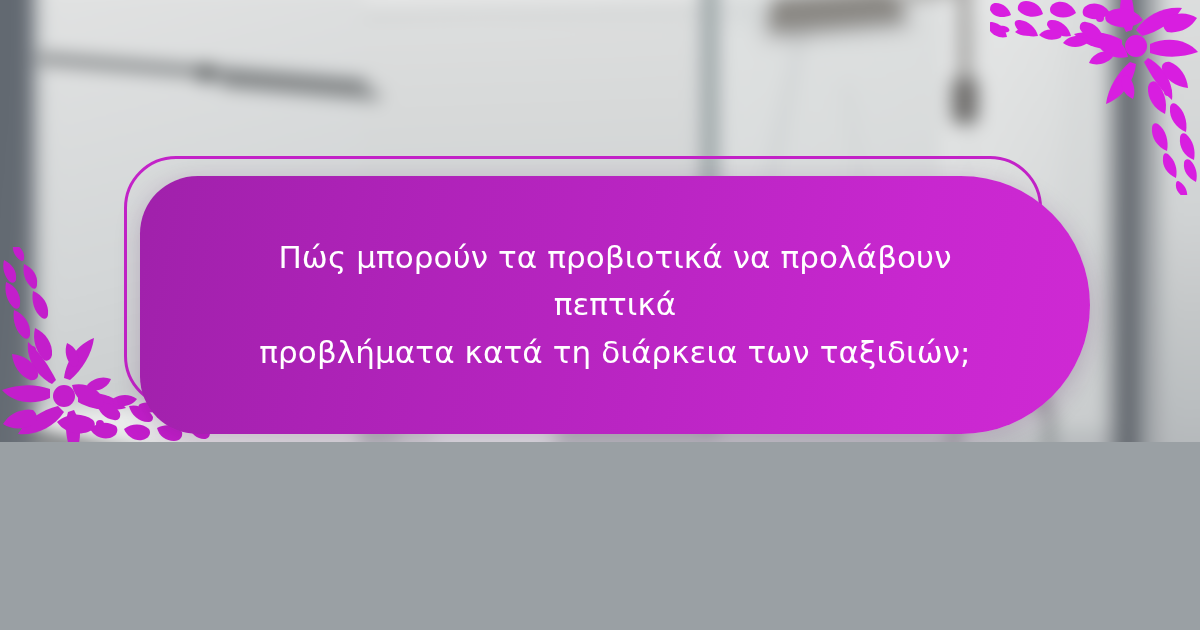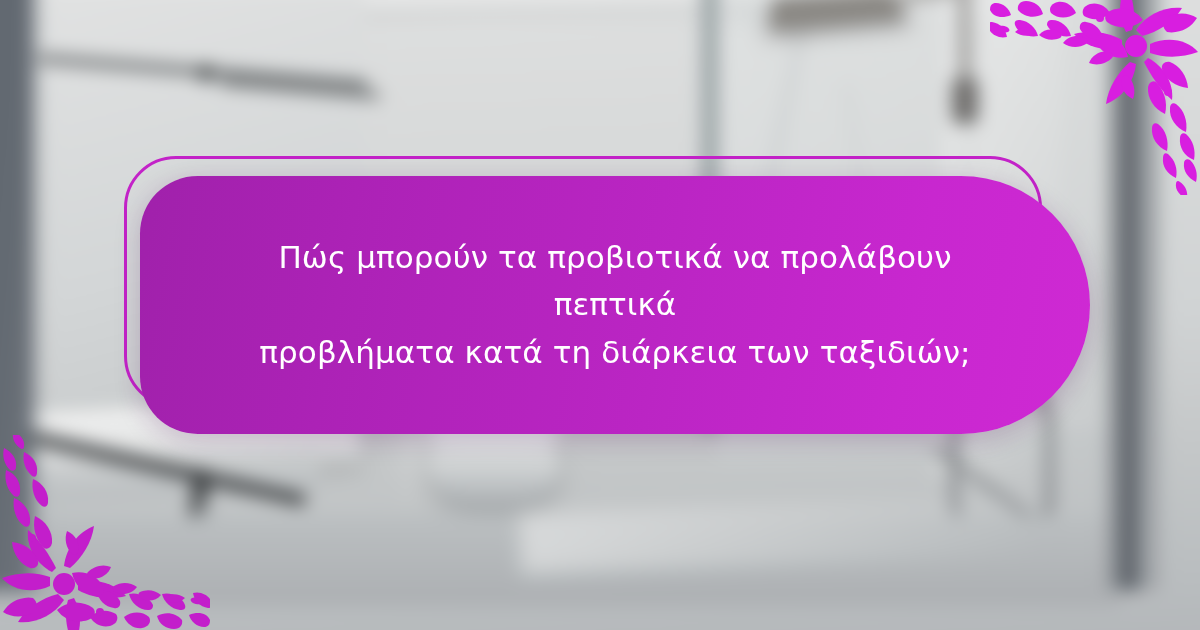--- a/index.html
+++ b/index.html
@@ -2,21 +2,21 @@
 <html><head>
 <meta charset="utf-8">
 <title>Quote Card</title>
 <style>
   html,body{margin:0;padding:0;}
   body{
     width:1200px;height:630px;overflow:hidden;
     font-family:"DejaVu Sans","Liberation Sans",sans-serif;
     background:#9aa0a4;
   }
-  #stage{position:relative;width:1200px;height:630px;overflow:hidden;}
+  #stage{position:relative;width:1200px;height:442px;overflow:hidden;}
 
   
   .photo{position:absolute;inset:-40px;filter:blur(9px) saturate(.55);}
   .p{position:absolute;}
 
   
   .bg-wall{inset:0;background:
       linear-gradient(178deg,#dfe1e2 0%,#d6d9da 30%,#cfd3d5 52%,#c2c7ca 70%,#b8bec2 86%,#aeb5b9 100%);}
   
   .wall-right{left:760px;top:0;width:400px;height:470px;

